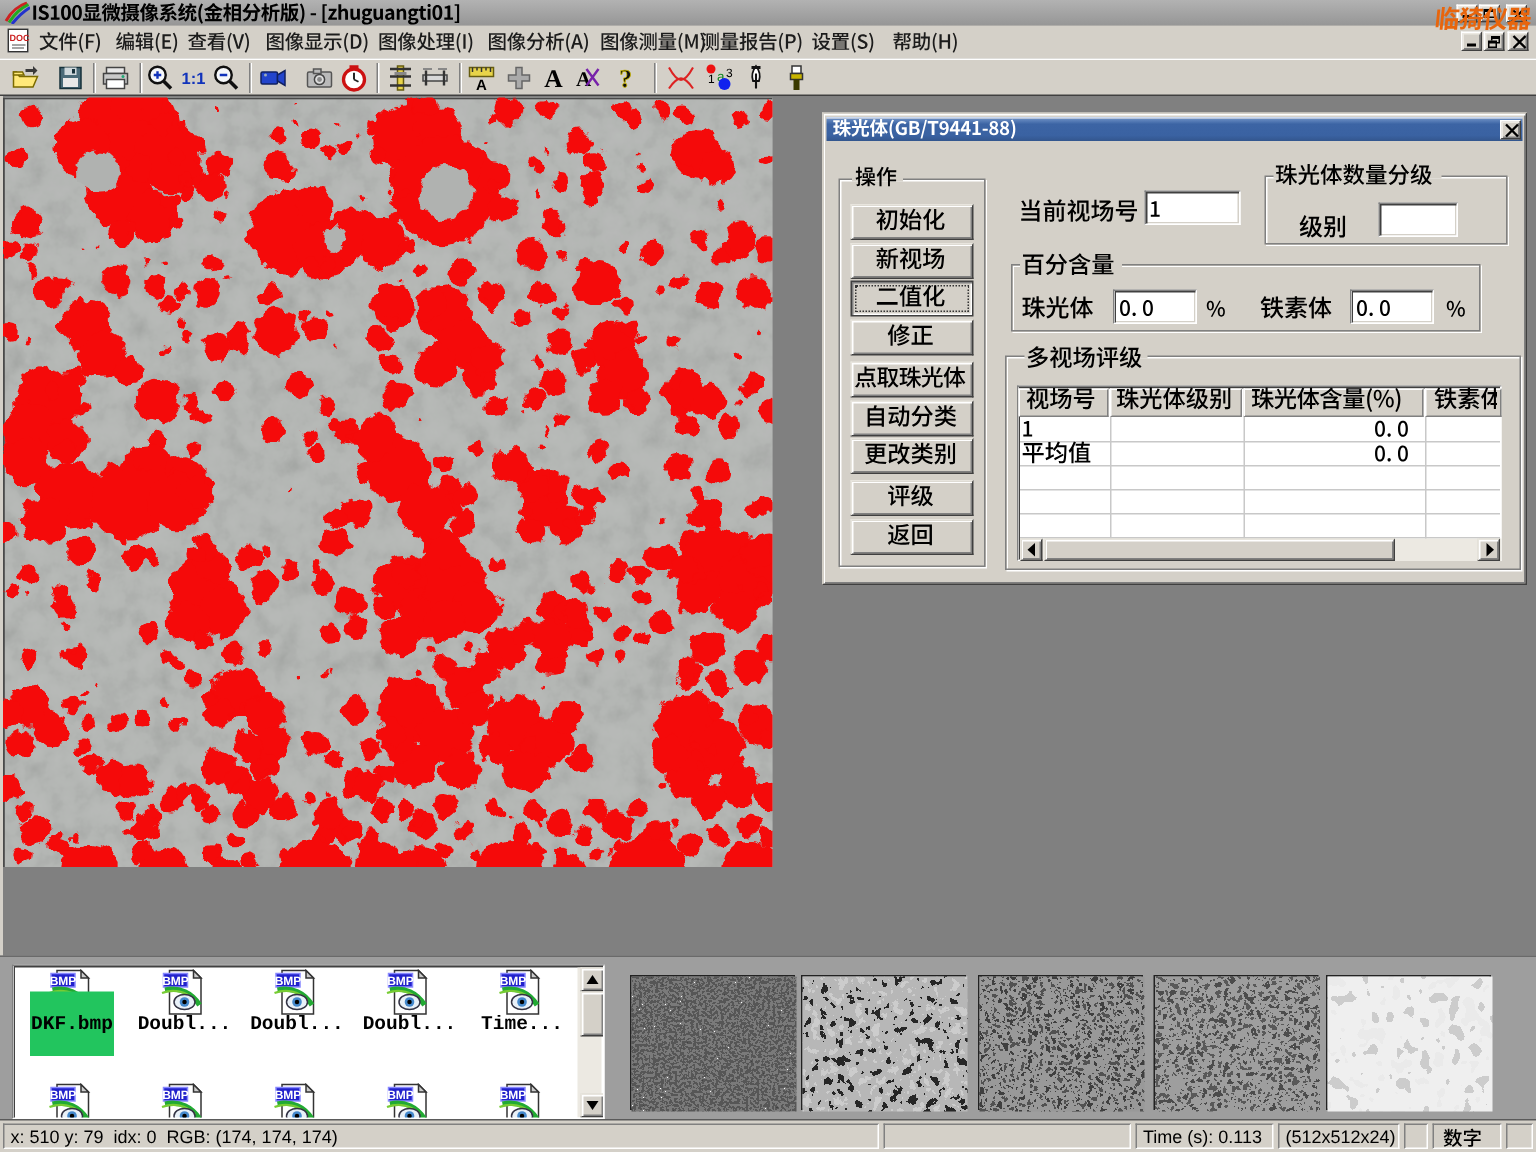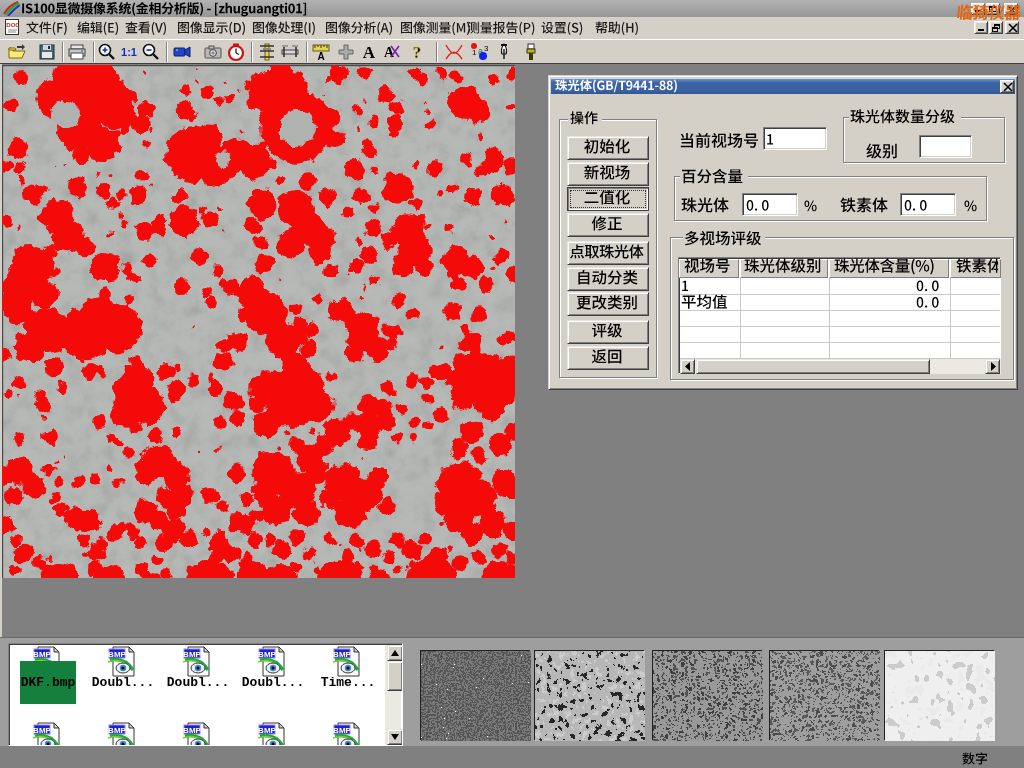--- a/index.html
+++ b/index.html
@@ -782,21 +782,21 @@
 <path d="M7 1 L23 1 L28 6 L28 30 L7 30 Z" fill="#fff" stroke="#333"></path>
 <path d="M23 1 L23 6 L28 6 Z" fill="#ccc" stroke="#333"></path>
 <rect x="3" y="3" width="16" height="9" fill="#2222cc" stroke="#8888ff"></rect>
 <text x="11" y="10.5" text-anchor="middle" font-family="Liberation Sans" font-size="8" font-weight="bold" fill="#fff">BMP</text>
 <path d="M4 14 C14 12 22 16 27 24" stroke="#22aa33" stroke-width="3.5" fill="none"></path>
 <path d="M2 16 C10 13 18 15 24 21" stroke="#77cc33" stroke-width="1.5" fill="none"></path>
 <ellipse cx="17" cy="22" rx="7" ry="5" fill="#e8f0f8" stroke="#334"></ellipse>
 <circle cx="17" cy="22" r="3.2" fill="#4488cc"></circle>
         <circle cx="17" cy="22" r="1.5" fill="#000"></circle>
 </svg>
-      <div style="position:absolute;left:1px;top:31px;width:76px;text-align:center;font-family:'Liberation Mono',monospace;font-size:13px;font-weight:bold;color:#000"><span style=" background:#15803d;padding:14px 1px">DKF.bmp</span></div>
+      <div style="position:absolute;left:1px;top:31px;width:76px;text-align:center;font-family:'Liberation Mono',monospace;font-size:13px;font-weight:bold;color:#000"><span style=" background:#22c55e;padding:14px 1px">DKF.bmp</span></div>
       <svg style="position:absolute;left:22px;top:78px" width="34" height="32" viewBox="0 0 34 32">
 <path d="M7 1 L23 1 L28 6 L28 30 L7 30 Z" fill="#fff" stroke="#333"></path>
 <path d="M23 1 L23 6 L28 6 Z" fill="#ccc" stroke="#333"></path>
 <rect x="3" y="3" width="16" height="9" fill="#2222cc" stroke="#8888ff"></rect>
 <text x="11" y="10.5" text-anchor="middle" font-family="Liberation Sans" font-size="8" font-weight="bold" fill="#fff">BMP</text>
 <path d="M4 14 C14 12 22 16 27 24" stroke="#22aa33" stroke-width="3.5" fill="none"></path>
 <path d="M2 16 C10 13 18 15 24 21" stroke="#77cc33" stroke-width="1.5" fill="none"></path>
 <ellipse cx="17" cy="22" rx="7" ry="5" fill="#e8f0f8" stroke="#334"></ellipse>
 <circle cx="17" cy="22" r="3.2" fill="#4488cc"></circle>
         <circle cx="17" cy="22" r="1.5" fill="#000"></circle>
@@ -964,20 +964,29 @@
       </svg></div>
     <div style="position:absolute;left:652px;top:650px;width:110px;height:90px;border:1px solid #222"><svg width="110" height="90">
         <rect width="110" height="90" filter="url(#t3)"></rect>
       </svg></div>
     <div style="position:absolute;left:769px;top:650px;width:110px;height:90px;border:1px solid #222"><svg width="110" height="90">
         <rect width="110" height="90" filter="url(#t4)"></rect>
       </svg></div>
     <div style="position:absolute;left:884px;top:650px;width:110px;height:90px;border:1px solid #222"><svg width="110" height="90">
         <rect width="110" height="90" filter="url(#t5)"></rect>
       </svg></div>
+<div style="position:absolute;left:0px;top:746px;width:1024px;height:22px;background:#d4d0c8;border-top:1px solid #5a5a5a">
+      <div style="position:absolute;left:2px;top:2px;width:584px;height:17px;border:1px solid;border-color:#808080 #fff #fff #808080;font-family:'Liberation Sans';font-size:12px;color:#000;padding-left:4px;line-height:16px;white-space:pre">x: 510 y: 79  idx: 0  RGB: (174, 174, 174)</div>
+      <div style="position:absolute;left:589px;top:2px;width:165px;height:17px;border:1px solid;border-color:#808080 #fff #fff #808080;font-family:'Liberation Sans';font-size:12px;color:#000;padding-left:4px;line-height:16px;white-space:pre"></div>
+      <div style="position:absolute;left:757px;top:2px;width:92px;height:17px;border:1px solid;border-color:#808080 #fff #fff #808080;font-family:'Liberation Sans';font-size:12px;color:#000;padding-left:4px;line-height:16px;white-space:pre">Time (s): 0.113</div>
+      <div style="position:absolute;left:852px;top:2px;width:81px;height:17px;border:1px solid;border-color:#808080 #fff #fff #808080;font-family:'Liberation Sans';font-size:12px;color:#000;padding-left:4px;line-height:16px;white-space:pre">(512x512x24)</div>
+      <div style="position:absolute;left:936px;top:2px;width:16px;height:17px;border:1px solid;border-color:#808080 #fff #fff #808080;font-family:'Liberation Sans';font-size:12px;color:#000;padding-left:4px;line-height:16px;white-space:pre"></div>
+      <div style="position:absolute;left:955px;top:2px;width:46px;height:17px;border:1px solid;border-color:#808080 #fff #fff #808080;font-family:'Liberation Sans';font-size:12px;color:#000;padding-left:4px;line-height:16px;white-space:pre"></div>
+      <div style="position:absolute;left:1004px;top:2px;width:18px;height:17px;border:1px solid;border-color:#808080 #fff #fff #808080;font-family:'Liberation Sans';font-size:12px;color:#000;padding-left:4px;line-height:16px;white-space:pre"></div>
+    </div>
 <svg style="position:absolute;left:0;top:0;z-index:50;pointer-events:none" width="1024" height="768">
       <defs>
         <clipPath id="tclip">
           <rect x="948" y="256" width="50" height="20"></rect>
         </clipPath>
       </defs>
       <path d="M22.2 13.2H24.1V3.6H22.2Z M29.0 13.4C31.3 13.4 32.6 12.0 32.6 10.5C32.6 9.1 31.8 8.3 30.6 7.8L29.4 7.3C28.6 7.0 27.9 6.8 27.9 6.1C27.9 5.4 28.4 5.0 29.3 5.0C30.1 5.0 30.7 5.3 31.3 5.8L32.3 4.6C31.5 3.9 30.4 3.4 29.3 3.4C27.3 3.4 25.9 4.6 25.9 6.2C25.9 7.6 26.9 8.4 27.9 8.8L29.2 9.3C30.0 9.7 30.6 9.9 30.6 10.6C30.6 11.3 30.1 11.7 29.1 11.7C28.2 11.7 27.3 11.3 26.6 10.7L25.5 12.0C26.5 12.9 27.8 13.4 29.0 13.4Z M33.9 13.2H39.7V11.6H37.8V3.6H36.4C35.8 4.0 35.2 4.2 34.2 4.4V5.6H35.9V11.6H33.9Z M44.0 13.4C46.0 13.4 47.3 11.7 47.3 8.3C47.3 5.0 46.0 3.4 44.0 3.4C42.0 3.4 40.7 5.0 40.7 8.3C40.7 11.7 42.0 13.4 44.0 13.4ZM44.0 11.9C43.2 11.9 42.6 11.1 42.6 8.3C42.6 5.7 43.2 4.9 44.0 4.9C44.8 4.9 45.4 5.7 45.4 8.3C45.4 11.1 44.8 11.9 44.0 11.9Z M51.4 13.4C53.3 13.4 54.6 11.7 54.6 8.3C54.6 5.0 53.3 3.4 51.4 3.4C49.4 3.4 48.1 5.0 48.1 8.3C48.1 11.7 49.4 13.4 51.4 13.4ZM51.4 11.9C50.5 11.9 49.9 11.1 49.9 8.3C49.9 5.7 50.5 4.9 51.4 4.9C52.2 4.9 52.8 5.7 52.8 8.3C52.8 11.1 52.2 11.9 51.4 11.9Z M58.5 5.9H64.2V6.8H58.5ZM58.5 3.9H64.2V4.8H58.5ZM57.0 2.7V8.0H65.8V2.7ZM65.4 8.7C65.0 9.5 64.4 10.5 63.9 11.2L65.1 11.8C65.6 11.1 66.2 10.1 66.7 9.2ZM56.3 9.3C56.7 10.1 57.2 11.2 57.5 11.8L58.7 11.2C58.5 10.6 57.9 9.5 57.5 8.8ZM62.1 8.4V12.3H60.6V8.4H59.1V12.3H55.3V13.8H67.5V12.3H63.6V8.4Z M70.0 2.2C69.6 3.0 68.7 4.0 67.8 4.6C68.1 4.9 68.5 5.5 68.6 5.8C69.6 5.0 70.7 3.8 71.4 2.7ZM71.8 9.0V10.5C71.8 11.3 71.7 12.4 71.0 13.2C71.2 13.4 71.8 14.0 71.9 14.3C72.9 13.2 73.1 11.7 73.1 10.5V10.2H74.2V11.1C74.2 11.6 73.9 11.9 73.7 12.0C73.9 12.3 74.2 12.9 74.3 13.3C74.5 13.0 74.8 12.7 76.5 11.6C76.4 11.4 76.3 10.9 76.2 10.5L75.4 11.0V9.0ZM77.4 6.0H78.4C78.3 7.2 78.1 8.2 77.9 9.2C77.6 8.3 77.5 7.4 77.3 6.4ZM71.3 7.2V8.5H75.7V8.1C75.9 8.4 76.1 8.6 76.2 8.8L76.5 8.3C76.7 9.2 76.9 10.1 77.2 10.9C76.6 11.9 75.9 12.7 75.0 13.3C75.2 13.5 75.7 14.1 75.8 14.4C76.6 13.9 77.3 13.2 77.8 12.4C78.2 13.2 78.8 13.8 79.4 14.3C79.6 13.9 80.1 13.3 80.4 13.1C79.6 12.6 79.1 11.9 78.6 11.0C79.2 9.6 79.5 8.0 79.8 6.0H80.2V4.7H77.8C77.9 4.0 78.1 3.2 78.2 2.4L76.8 2.2C76.6 4.1 76.2 5.9 75.5 7.2ZM70.2 4.9C69.6 6.2 68.7 7.5 67.8 8.4C68.0 8.7 68.4 9.5 68.6 9.8C68.8 9.5 69.1 9.3 69.3 8.9V14.4H70.7V6.9C71.0 6.5 71.3 6.0 71.5 5.6V6.5H75.8V3.3H74.7V5.3H74.2V2.2H73.0V5.3H72.5V3.3H71.5V5.3Z M82.1 2.2V4.5H80.8V6.0H82.1V8.2C81.5 8.4 81.1 8.6 80.6 8.7L81.1 10.2L82.1 9.7V12.7C82.1 12.9 82.0 12.9 81.9 12.9C81.7 12.9 81.3 12.9 80.8 12.9C81.0 13.3 81.2 14.0 81.2 14.4C82.1 14.4 82.6 14.3 83.0 14.1C83.4 13.8 83.5 13.4 83.5 12.7V9.0L84.6 8.5L84.3 7.4L83.5 7.7V6.0H84.5V4.5H83.5V2.2ZM90.3 3.8V4.4H86.8V3.8ZM84.7 7.4 84.8 8.6C86.3 8.5 88.3 8.5 90.3 8.3V8.8H91.7V8.3L92.8 8.2L92.8 7.1L91.7 7.2V3.8H92.7V2.7H84.6V3.8H85.4V7.4ZM90.3 5.3V5.9H86.8V5.3ZM90.3 6.7V7.2L86.8 7.4V6.7ZM88.2 9.0V9.3L87.4 9.0L87.3 9.1H84.3V10.3H86.6C86.5 10.6 86.3 10.9 86.1 11.2L85.0 10.5L84.2 11.3C84.5 11.5 85.0 11.8 85.4 12.1C84.9 12.6 84.3 13.0 83.6 13.3C83.9 13.6 84.3 14.1 84.4 14.4C85.1 14.0 85.8 13.5 86.4 12.9C86.7 13.1 87.0 13.3 87.2 13.5L88.1 12.6C87.8 12.4 87.5 12.2 87.2 11.9C87.6 11.2 88.0 10.4 88.2 9.4V10.3H88.5C88.7 11.0 89.1 11.7 89.5 12.3C88.9 12.7 88.2 13.1 87.5 13.3C87.7 13.6 88.1 14.1 88.2 14.4C88.9 14.1 89.6 13.7 90.3 13.2C90.8 13.7 91.4 14.1 92.2 14.4C92.4 14.0 92.8 13.5 93.1 13.2C92.4 13.0 91.7 12.7 91.2 12.3C91.9 11.5 92.4 10.5 92.7 9.3L91.9 9.0L91.7 9.0ZM91.1 10.3C90.9 10.7 90.7 11.1 90.4 11.4C90.1 11.1 89.9 10.7 89.7 10.3Z M99.4 4.2H101.4C101.2 4.5 101.0 4.7 100.9 4.9H98.9C99.1 4.7 99.3 4.5 99.4 4.2ZM96.0 2.2C95.4 4.0 94.4 5.9 93.2 7.1C93.5 7.5 93.9 8.3 94.1 8.7C94.3 8.4 94.6 8.1 94.8 7.8V14.3H96.3V5.4L96.3 5.4C96.6 5.6 97.1 6.1 97.3 6.4L97.7 6.1V7.9H99.3C98.7 8.4 97.8 8.8 96.7 9.1C97.0 9.4 97.3 9.8 97.5 10.0C98.6 9.7 99.4 9.4 100.0 8.9L100.3 9.2C99.5 9.9 98.0 10.5 96.8 10.9C97.1 11.1 97.5 11.5 97.7 11.8C98.7 11.5 99.9 10.8 100.8 10.1L101.0 10.5C100.0 11.4 98.2 12.3 96.7 12.7C96.9 13.0 97.3 13.5 97.5 13.8C98.8 13.4 100.1 12.7 101.2 11.8C101.2 12.3 101.1 12.6 100.9 12.8C100.8 13.0 100.6 13.1 100.4 13.1C100.2 13.1 99.9 13.1 99.6 13.0C99.8 13.4 99.9 14.0 99.9 14.4C100.2 14.4 100.5 14.4 100.7 14.4C101.3 14.4 101.7 14.2 102.0 13.8C102.5 13.3 102.7 11.9 102.4 10.6L102.8 10.4C103.2 11.7 103.9 12.9 104.8 13.6C105.0 13.3 105.5 12.7 105.8 12.5C104.9 12.0 104.3 11.0 103.9 9.9C104.3 9.7 104.8 9.4 105.2 9.2L104.1 8.2C103.6 8.7 102.7 9.2 102.0 9.6C101.7 9.1 101.4 8.6 100.9 8.2L101.1 7.9H104.8V4.9H102.5C102.8 4.5 103.1 4.1 103.4 3.7L102.5 3.0L102.2 3.1H100.2L100.6 2.4L99.1 2.2C98.6 3.2 97.7 4.4 96.3 5.4C96.8 4.5 97.2 3.6 97.5 2.7ZM99.0 6.0H100.7C100.6 6.3 100.5 6.5 100.4 6.8H99.0ZM102.0 6.0H103.4V6.8H101.7C101.9 6.5 101.9 6.3 102.0 6.0Z M108.9 10.4C108.2 11.2 107.2 12.1 106.2 12.6C106.6 12.9 107.3 13.4 107.6 13.7C108.5 13.0 109.7 12.0 110.4 11.0ZM113.8 11.1C114.8 11.9 116.0 13.0 116.6 13.7L118.0 12.8C117.3 12.0 116.0 11.0 115.0 10.3ZM114.1 7.5C114.3 7.7 114.6 8.0 114.8 8.2L110.9 8.5C112.6 7.6 114.2 6.6 115.8 5.4L114.7 4.4C114.1 4.9 113.4 5.4 112.8 5.8L110.2 5.9C111.0 5.4 111.7 4.8 112.4 4.1C114.1 4.0 115.7 3.7 117.0 3.4L115.9 2.1C113.7 2.6 110.1 3.0 106.9 3.1C107.1 3.4 107.2 4.1 107.3 4.5C108.2 4.4 109.2 4.4 110.2 4.3C109.6 4.9 108.9 5.4 108.6 5.6C108.2 5.9 107.9 6.0 107.6 6.1C107.8 6.5 108.0 7.1 108.1 7.4C108.4 7.3 108.8 7.2 110.8 7.1C110.0 7.6 109.3 8.0 108.9 8.2C108.1 8.6 107.5 8.8 107.0 8.9C107.2 9.3 107.4 10.0 107.5 10.2C107.9 10.1 108.5 10.0 111.5 9.7V12.6C111.5 12.8 111.4 12.8 111.2 12.8C111.0 12.8 110.2 12.8 109.5 12.8C109.7 13.2 110.0 13.9 110.1 14.3C111.0 14.3 111.8 14.3 112.3 14.1C112.9 13.8 113.1 13.4 113.1 12.7V9.6L115.8 9.4C116.1 9.8 116.4 10.2 116.6 10.6L117.8 9.8C117.3 9.0 116.2 7.8 115.2 6.9Z M127.3 8.7V12.4C127.3 13.7 127.5 14.1 128.7 14.1C128.9 14.1 129.4 14.1 129.6 14.1C130.6 14.1 130.9 13.6 131.1 11.5C130.7 11.4 130.0 11.2 129.7 10.9C129.7 12.5 129.7 12.8 129.4 12.8C129.4 12.8 129.1 12.8 129.0 12.8C128.8 12.8 128.8 12.8 128.8 12.4V8.7ZM124.8 8.7C124.7 10.9 124.6 12.3 122.6 13.1C122.9 13.4 123.3 14.0 123.5 14.4C125.9 13.3 126.2 11.5 126.3 8.7ZM118.9 12.3 119.2 13.8C120.5 13.4 122.1 12.7 123.5 12.1L123.3 10.8C121.6 11.4 120.0 12.0 118.9 12.3ZM126.0 2.5C126.1 2.9 126.3 3.4 126.5 3.9H123.6V5.2H125.6C125.1 6.0 124.4 6.8 124.2 7.0C123.9 7.3 123.5 7.4 123.2 7.4C123.4 7.8 123.7 8.6 123.7 8.9C124.1 8.7 124.8 8.6 129.2 8.2C129.4 8.5 129.6 8.8 129.7 9.1L131.0 8.4C130.6 7.6 129.8 6.4 129.1 5.5L127.9 6.1C128.1 6.3 128.3 6.7 128.5 7.0L126.0 7.2C126.4 6.6 127.0 5.9 127.4 5.2H130.8V3.9H127.3L128.1 3.6C128.0 3.2 127.7 2.6 127.4 2.1ZM119.2 7.8C119.4 7.7 119.7 7.6 120.7 7.5C120.3 8.1 120.0 8.5 119.8 8.7C119.4 9.2 119.1 9.5 118.8 9.6C119.0 9.9 119.2 10.7 119.3 11.0C119.6 10.8 120.2 10.6 123.3 9.9C123.2 9.6 123.2 8.9 123.3 8.5L121.5 8.9C122.3 7.9 123.1 6.7 123.7 5.6L122.3 4.8C122.1 5.2 121.9 5.7 121.6 6.1L120.7 6.2C121.4 5.2 122.1 3.9 122.6 2.8L121.0 2.0C120.5 3.5 119.7 5.1 119.4 5.5C119.2 5.9 118.9 6.2 118.6 6.3C118.8 6.7 119.1 7.5 119.2 7.8Z M134.2 15.8 135.3 15.3C134.3 13.4 133.8 11.2 133.8 9.1C133.8 7.0 134.3 4.8 135.3 2.9L134.2 2.4C132.9 4.4 132.2 6.5 132.2 9.1C132.2 11.7 132.9 13.8 134.2 15.8Z M142.0 2.0C140.8 3.9 138.5 5.3 136.0 6.0C136.4 6.4 136.8 7.0 137.0 7.4C137.6 7.2 138.2 7.0 138.7 6.7V7.3H141.4V8.7H137.2V10.1H139.1L138.1 10.5C138.5 11.2 138.9 12.1 139.2 12.7H136.6V14.1H147.9V12.7H145.1C145.5 12.1 146.0 11.3 146.5 10.6L145.2 10.1H147.2V8.7H143.0V7.3H145.7V6.6C146.3 6.9 146.9 7.1 147.4 7.3C147.7 6.9 148.2 6.3 148.5 6.0C146.6 5.4 144.4 4.3 143.2 3.2L143.5 2.7ZM144.5 5.9H140.2C140.9 5.4 141.6 4.9 142.3 4.2C142.9 4.9 143.7 5.4 144.5 5.9ZM141.4 10.1V12.7H139.5L140.5 12.2C140.4 11.6 139.9 10.8 139.4 10.1ZM143.0 10.1H144.9C144.7 10.8 144.2 11.7 143.8 12.3L144.7 12.7H143.0Z M156.0 7.3H159.0V9.0H156.0ZM156.0 5.9V4.3H159.0V5.9ZM156.0 10.4H159.0V12.1H156.0ZM154.5 2.9V14.3H156.0V13.5H159.0V14.2H160.6V2.9ZM150.9 2.2V4.8H149.0V6.3H150.7C150.3 7.9 149.5 9.6 148.7 10.7C148.9 11.1 149.3 11.7 149.4 12.1C150.0 11.4 150.5 10.4 150.9 9.2V14.4H152.4V8.9C152.7 9.5 153.1 10.1 153.3 10.5L154.2 9.3C154.0 8.9 152.8 7.6 152.4 7.1V6.3H154.0V4.8H152.4V2.2Z M170.1 2.3 168.6 2.9C169.3 4.3 170.3 5.7 171.3 6.9H164.3C165.3 5.8 166.2 4.3 166.8 2.8L165.1 2.3C164.4 4.3 163.1 6.1 161.5 7.2C161.9 7.5 162.6 8.1 162.9 8.4C163.1 8.2 163.4 8.0 163.7 7.7V8.5H165.8C165.5 10.4 164.8 12.1 161.9 13.0C162.2 13.4 162.7 14.0 162.9 14.4C166.2 13.2 167.1 10.9 167.4 8.5H170.1C170.0 11.1 169.9 12.3 169.6 12.5C169.5 12.7 169.3 12.7 169.1 12.7C168.8 12.7 168.1 12.7 167.4 12.6C167.7 13.1 167.9 13.7 167.9 14.2C168.7 14.2 169.4 14.2 169.9 14.2C170.4 14.1 170.7 14.0 171.0 13.6C171.5 13.0 171.7 11.5 171.8 7.6V7.6C172.0 7.8 172.3 8.1 172.5 8.3C172.8 7.9 173.4 7.3 173.8 7.0C172.4 5.9 170.9 4.0 170.1 2.3Z M180.0 3.6V7.5C180.0 9.3 179.9 11.8 178.7 13.6C179.1 13.7 179.7 14.1 180.0 14.3C181.2 12.6 181.4 10.0 181.5 8.0H183.2V14.4H184.7V8.0H186.4V6.5H181.5V4.7C183.0 4.4 184.5 4.0 185.7 3.5L184.4 2.3C183.3 2.8 181.6 3.3 180.0 3.6ZM176.2 2.2V4.8H174.4V6.3H176.0C175.6 7.9 174.9 9.6 174.1 10.7C174.3 11.1 174.7 11.7 174.8 12.1C175.3 11.4 175.8 10.4 176.2 9.3V14.4H177.7V8.8C178.0 9.4 178.3 9.9 178.5 10.4L179.4 9.1C179.2 8.8 178.2 7.4 177.7 6.8V6.3H179.5V4.8H177.7V2.2Z M187.7 2.5V7.5C187.7 9.4 187.6 11.9 186.8 13.5C187.2 13.7 187.7 14.1 187.9 14.4C188.7 13.2 188.9 11.5 189.1 9.8H190.2V14.3H191.7V8.4H189.1L189.1 7.5V7.0H192.3V5.6H191.4V2.2H190.0V5.6H189.1V2.5ZM197.2 7.2C197.0 8.2 196.7 9.2 196.3 10.0C195.9 9.1 195.5 8.2 195.3 7.2ZM192.7 2.9V7.3C192.7 9.2 192.6 11.9 191.7 13.6C192.0 13.8 192.6 14.2 192.9 14.5C193.1 14.1 193.3 13.7 193.5 13.3C193.8 13.6 194.1 14.1 194.3 14.4C195.1 14.0 195.7 13.4 196.3 12.7C196.8 13.4 197.4 14.0 198.1 14.4C198.4 14.0 198.8 13.4 199.2 13.2C198.4 12.8 197.8 12.2 197.2 11.5C198.0 10.1 198.6 8.2 198.8 5.9L197.9 5.7L197.7 5.7H194.2V4.2C195.9 4.1 197.6 3.9 199.0 3.6L198.2 2.2C196.8 2.6 194.6 2.8 192.7 2.9ZM195.5 11.4C194.9 12.1 194.3 12.7 193.5 13.0C194.1 11.4 194.2 9.5 194.2 7.8C194.5 9.1 194.9 10.3 195.5 11.4Z M201.1 15.8C202.3 13.8 203.0 11.7 203.0 9.1C203.0 6.5 202.3 4.4 201.1 2.4L199.9 2.9C201.0 4.8 201.5 7.0 201.5 9.1C201.5 11.2 201.0 13.4 199.9 15.3Z M207.1 10.2H210.7V8.8H207.1Z M215.0 15.4H217.9V14.4H216.4V3.8H217.9V2.8H215.0Z M218.8 13.2H224.6V11.7H221.2L224.4 6.9V5.9H219.2V7.4H222.1L218.8 12.2Z M225.6 13.2H227.5V8.2C228.1 7.7 228.5 7.4 229.1 7.4C229.8 7.4 230.1 7.8 230.1 8.9V13.2H232.0V8.7C232.0 6.8 231.3 5.7 229.7 5.7C228.8 5.7 228.0 6.3 227.5 6.8L227.5 5.4V2.8H225.6Z M235.8 13.4C236.8 13.4 237.5 12.9 238.1 12.1H238.2L238.3 13.2H239.9V5.9H238.0V10.8C237.5 11.5 237.1 11.7 236.5 11.7C235.8 11.7 235.5 11.4 235.5 10.2V5.9H233.6V10.5C233.6 12.3 234.3 13.4 235.8 13.4Z M244.2 16.4C246.6 16.4 248.2 15.2 248.2 13.8C248.2 12.5 247.2 12.0 245.4 12.0H244.2C243.4 12.0 243.1 11.7 243.1 11.4C243.1 11.1 243.2 10.9 243.4 10.7C243.7 10.8 244.0 10.9 244.3 10.9C245.9 10.9 247.1 10.1 247.1 8.4C247.1 8.0 247.0 7.6 246.8 7.3H248.0V5.9H245.4C245.1 5.8 244.7 5.7 244.3 5.7C242.8 5.7 241.4 6.7 241.4 8.4C241.4 9.2 241.8 9.9 242.4 10.3V10.3C241.9 10.6 241.5 11.1 241.5 11.7C241.5 12.3 241.8 12.7 242.2 12.9V13.0C241.5 13.4 241.2 13.9 241.2 14.5C241.2 15.8 242.5 16.4 244.2 16.4ZM244.3 9.7C243.7 9.7 243.2 9.2 243.2 8.4C243.2 7.5 243.7 7.1 244.3 7.1C245.0 7.1 245.5 7.5 245.5 8.4C245.5 9.2 245.0 9.7 244.3 9.7ZM244.5 15.1C243.4 15.1 242.8 14.8 242.8 14.2C242.8 13.9 242.9 13.6 243.2 13.3C243.5 13.4 243.8 13.4 244.2 13.4H245.1C245.9 13.4 246.3 13.6 246.3 14.1C246.3 14.7 245.6 15.1 244.5 15.1Z M251.3 13.4C252.3 13.4 253.0 12.9 253.6 12.1H253.6L253.8 13.2H255.3V5.9H253.4V10.8C252.9 11.5 252.5 11.7 252.0 11.7C251.2 11.7 250.9 11.4 250.9 10.2V5.9H249.0V10.5C249.0 12.3 249.7 13.4 251.3 13.4Z M258.9 13.4C259.7 13.4 260.4 13.0 261.1 12.4H261.1L261.3 13.2H262.8V8.9C262.8 6.8 261.9 5.7 260.0 5.7C258.9 5.7 257.8 6.2 257.0 6.7L257.7 8.0C258.3 7.6 259.0 7.3 259.7 7.3C260.6 7.3 260.9 7.8 260.9 8.5C258.0 8.8 256.7 9.7 256.7 11.2C256.7 12.5 257.6 13.4 258.9 13.4ZM259.5 11.9C258.9 11.9 258.5 11.6 258.5 11.1C258.5 10.4 259.1 9.9 260.9 9.7V11.2C260.4 11.6 260.0 11.9 259.5 11.9Z M264.5 13.2H266.4V8.2C266.9 7.7 267.3 7.4 267.9 7.4C268.6 7.4 268.9 7.8 268.9 8.9V13.2H270.8V8.7C270.8 6.8 270.1 5.7 268.6 5.7C267.6 5.7 266.8 6.3 266.2 6.9H266.2L266.0 5.9H264.5Z M275.1 16.4C277.5 16.4 279.0 15.2 279.0 13.8C279.0 12.5 278.1 12.0 276.3 12.0H275.1C274.2 12.0 273.9 11.7 273.9 11.4C273.9 11.1 274.0 10.9 274.2 10.7C274.5 10.8 274.9 10.9 275.2 10.9C276.7 10.9 278.0 10.1 278.0 8.4C278.0 8.0 277.8 7.6 277.7 7.3H278.9V5.9H276.3C276.0 5.8 275.6 5.7 275.2 5.7C273.6 5.7 272.2 6.7 272.2 8.4C272.2 9.2 272.7 9.9 273.2 10.3V10.3C272.8 10.6 272.4 11.1 272.4 11.7C272.4 12.3 272.7 12.7 273.1 12.9V13.0C272.4 13.4 272.0 13.9 272.0 14.5C272.0 15.8 273.3 16.4 275.1 16.4ZM275.2 9.7C274.5 9.7 274.0 9.2 274.0 8.4C274.0 7.5 274.5 7.1 275.2 7.1C275.8 7.1 276.3 7.5 276.3 8.4C276.3 9.2 275.8 9.7 275.2 9.7ZM275.3 15.1C274.3 15.1 273.6 14.8 273.6 14.2C273.6 13.9 273.8 13.6 274.1 13.3C274.4 13.4 274.7 13.4 275.1 13.4H276.0C276.8 13.4 277.2 13.6 277.2 14.1C277.2 14.7 276.4 15.1 275.3 15.1Z M282.6 13.4C283.3 13.4 283.8 13.2 284.2 13.1L283.8 11.7C283.6 11.8 283.4 11.9 283.1 11.9C282.5 11.9 282.1 11.5 282.1 10.7V7.4H283.9V5.9H282.1V4.0H280.6L280.3 5.9L279.2 6.0V7.4H280.2V10.7C280.2 12.3 280.9 13.4 282.6 13.4Z M285.1 13.2H287.0V5.9H285.1ZM286.1 4.7C286.7 4.7 287.2 4.3 287.2 3.7C287.2 3.1 286.7 2.7 286.1 2.7C285.4 2.7 285.0 3.1 285.0 3.7C285.0 4.3 285.4 4.7 286.1 4.7Z M291.6 13.4C293.6 13.4 294.9 11.7 294.9 8.3C294.9 5.0 293.6 3.4 291.6 3.4C289.6 3.4 288.3 5.0 288.3 8.3C288.3 11.7 289.6 13.4 291.6 13.4ZM291.6 11.9C290.8 11.9 290.1 11.1 290.1 8.3C290.1 5.7 290.8 4.9 291.6 4.9C292.4 4.9 293.0 5.7 293.0 8.3C293.0 11.1 292.4 11.9 291.6 11.9Z M296.2 13.2H302.0V11.6H300.2V3.6H298.8C298.1 4.0 297.5 4.2 296.5 4.4V5.6H298.3V11.6H296.2Z M303.1 15.4H306.1V2.8H303.1V3.8H304.7V14.4H303.1Z" fill="#000"></path>
       <path d="M31.4 21.8C31.8 22.4 32.2 23.2 32.3 23.8H26.6V25.0H28.7C29.4 26.9 30.4 28.5 31.6 29.9C30.2 31.0 28.5 31.8 26.4 32.4C26.6 32.7 27.0 33.3 27.2 33.6C29.3 32.9 31.1 32.0 32.5 30.8C34.0 32.0 35.7 32.9 37.8 33.5C38.0 33.1 38.4 32.6 38.6 32.4C36.6 31.9 34.9 31.0 33.5 29.9C34.7 28.6 35.7 26.9 36.4 25.0H38.4V23.8H32.5L33.7 23.4C33.5 22.9 33.1 22.0 32.7 21.4ZM32.6 29.0C31.4 27.9 30.6 26.5 29.9 25.0H35.0C34.4 26.6 33.6 27.9 32.6 29.0Z M42.9 27.9V29.1H46.6V33.6H47.8V29.1H51.3V27.9H47.8V25.3H50.7V24.1H47.8V21.7H46.6V24.1H45.1C45.3 23.6 45.4 23.0 45.5 22.5L44.3 22.2C44.0 23.9 43.5 25.5 42.8 26.6C43.1 26.7 43.6 27.0 43.8 27.2C44.1 26.7 44.4 26.0 44.7 25.3H46.6V27.9ZM42.1 21.6C41.5 23.5 40.3 25.4 39.1 26.6C39.3 26.9 39.7 27.6 39.8 27.9C40.2 27.5 40.5 27.1 40.8 26.6V33.6H42.0V24.8C42.5 23.8 42.9 22.9 43.3 21.9Z M54.7 35.1 55.6 34.7C54.5 32.8 54.0 30.6 54.0 28.4C54.0 26.3 54.5 24.1 55.6 22.2L54.7 21.8C53.5 23.8 52.8 25.9 52.8 28.4C52.8 31.0 53.5 33.1 54.7 35.1Z M57.3 32.5H58.8V28.4H62.3V27.1H58.8V24.2H63.0V22.9H57.3Z M64.7 35.1C65.9 33.1 66.7 31.0 66.7 28.4C66.7 25.9 65.9 23.8 64.7 21.8L63.8 22.2C64.9 24.1 65.4 26.3 65.4 28.4C65.4 30.6 64.9 32.8 63.8 34.7Z" fill="#1c1c1c"></path>
       <path d="M77.5 31.7 77.7 32.8C78.8 32.4 80.2 31.8 81.5 31.2L81.3 30.3C79.9 30.8 78.4 31.4 77.5 31.7ZM77.8 27.1C78.0 27.0 78.3 26.9 79.5 26.7C79.0 27.5 78.6 28.1 78.4 28.3C78.1 28.8 77.8 29.1 77.5 29.2C77.6 29.4 77.8 30.0 77.9 30.2C78.1 30.0 78.6 29.9 81.4 29.2C81.4 29.0 81.3 28.5 81.3 28.2L79.4 28.6C80.3 27.5 81.1 26.1 81.8 24.8L80.8 24.2C80.6 24.7 80.4 25.2 80.1 25.7L78.9 25.8C79.6 24.7 80.3 23.2 80.8 21.9L79.6 21.5C79.2 23.1 78.4 24.7 78.1 25.2C77.9 25.6 77.7 25.9 77.4 26.0C77.5 26.3 77.7 26.8 77.8 27.1ZM85.1 28.1V29.8H84.3V28.1ZM85.9 28.1H86.7V29.8H85.9ZM84.8 21.8C85.0 22.1 85.1 22.5 85.3 22.9H82.3V25.7C82.3 27.7 82.2 30.6 81.0 32.7C81.2 32.8 81.7 33.2 81.9 33.4C82.7 32.0 83.1 30.2 83.3 28.5V33.5H84.3V30.7H85.1V33.2H85.9V30.7H86.7V33.2H87.4V30.7H88.2V32.5C88.2 32.6 88.2 32.6 88.1 32.6C88.0 32.6 87.8 32.6 87.6 32.6C87.7 32.8 87.8 33.2 87.8 33.5C88.3 33.5 88.6 33.5 88.9 33.3C89.1 33.2 89.2 32.9 89.2 32.5V27.1L88.2 27.1H83.4L83.4 26.1H89.0V22.9H86.6C86.5 22.5 86.2 21.9 86.0 21.4ZM87.4 28.1H88.2V29.8H87.4ZM83.4 23.9H87.9V25.1H83.4Z M97.1 22.8H100.3V23.9H97.1ZM96.0 21.9V24.8H101.4V21.9ZM90.8 28.3C90.9 28.2 91.3 28.1 91.8 28.1H92.9V29.8C91.9 30.0 91.0 30.1 90.3 30.2L90.5 31.4L92.9 31.0V33.6H94.0V30.7L95.3 30.5L95.2 29.4L94.0 29.6V28.1H95.0V27.0H94.0V25.1H92.9V27.0H91.9C92.2 26.2 92.5 25.2 92.8 24.2H95.2V23.0H93.2C93.3 22.6 93.3 22.2 93.4 21.7L92.2 21.5C92.2 22.0 92.1 22.5 92.0 23.0H90.4V24.2H91.7C91.5 25.1 91.2 25.9 91.1 26.2C90.9 26.8 90.7 27.2 90.4 27.2C90.6 27.5 90.7 28.1 90.8 28.3ZM100.2 26.5V27.4H97.2V26.5ZM95.0 31.4 95.2 32.5 100.2 32.1V33.6H101.3V32.0L102.3 31.9V30.9L101.3 31.0V26.5H102.2V25.5H95.2V26.5H96.1V31.3ZM100.2 28.3V29.3H97.2V28.3ZM100.2 30.2V31.0L97.2 31.3V30.2Z M105.7 35.1 106.6 34.7C105.5 32.8 105.0 30.6 105.0 28.4C105.0 26.3 105.5 24.1 106.6 22.2L105.7 21.8C104.5 23.8 103.8 25.9 103.8 28.4C103.8 31.0 104.5 33.1 105.7 35.1Z M108.3 32.5H114.1V31.2H109.8V28.1H113.3V26.9H109.8V24.2H113.9V22.9H108.3Z M116.2 35.1C117.4 33.1 118.1 31.0 118.1 28.4C118.1 25.9 117.4 23.8 116.2 21.8L115.2 22.2C116.3 24.1 116.9 26.3 116.9 28.4C116.9 30.6 116.3 32.8 115.2 34.7Z" fill="#1c1c1c"></path>
       <path d="M129.0 29.7H133.9V30.6H129.0ZM129.0 27.9H133.9V28.8H129.0ZM127.8 27.1V31.4H135.2V27.1ZM125.9 32.1V33.2H137.2V32.1ZM130.8 21.5V23.1H125.7V24.2H129.6C128.5 25.3 126.9 26.3 125.4 26.8C125.7 27.1 126.0 27.5 126.2 27.8C127.9 27.1 129.7 25.8 130.8 24.3V26.7H132.1V24.3C133.3 25.8 135.0 27.0 136.8 27.7C137.0 27.4 137.3 26.9 137.6 26.7C136.0 26.2 134.4 25.3 133.3 24.2H137.3V23.1H132.1V21.5Z M142.3 29.8H147.6V30.6H142.3ZM142.3 29.0V28.2H147.6V29.0ZM142.3 31.4H147.6V32.2H142.3ZM148.5 21.6C146.4 22.0 142.5 22.2 139.3 22.2C139.4 22.4 139.5 22.9 139.5 23.1C140.6 23.1 141.8 23.1 142.9 23.1L142.7 23.8H139.5V24.8H142.4C142.3 25.0 142.2 25.3 142.0 25.5H138.5V26.5H141.5C140.7 27.9 139.6 29.0 138.2 29.8C138.4 30.1 138.8 30.5 138.9 30.8C139.8 30.3 140.5 29.7 141.1 29.0V33.6H142.3V33.1H147.6V33.6H148.8V27.3H142.5C142.6 27.1 142.8 26.8 142.9 26.5H150.1V25.5H143.4L143.7 24.8H149.3V23.8H144.1L144.3 23.0C146.1 22.9 147.9 22.7 149.2 22.5Z M153.7 35.1 154.6 34.7C153.5 32.8 153.0 30.6 153.0 28.4C153.0 26.3 153.5 24.1 154.6 22.2L153.7 21.8C152.5 23.8 151.8 25.9 151.8 28.4C151.8 31.0 152.5 33.1 153.7 35.1Z M158.0 32.5H159.8L162.8 22.9H161.2L159.8 27.9C159.5 29.0 159.3 29.9 159.0 31.0H158.9C158.6 29.9 158.3 29.0 158.0 27.9L156.6 22.9H155.0Z M164.1 35.1C165.3 33.1 166.0 31.0 166.0 28.4C166.0 25.9 165.3 23.8 164.1 21.8L163.1 22.2C164.3 24.1 164.8 26.3 164.8 28.4C164.8 30.6 164.3 32.8 163.1 34.7Z" fill="#1c1c1c"></path>

